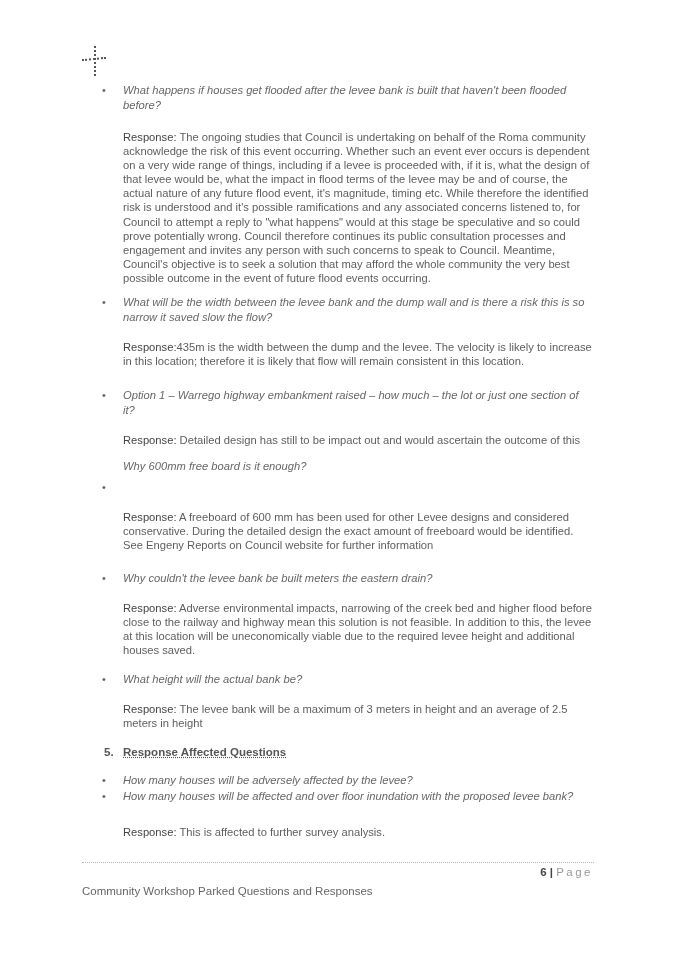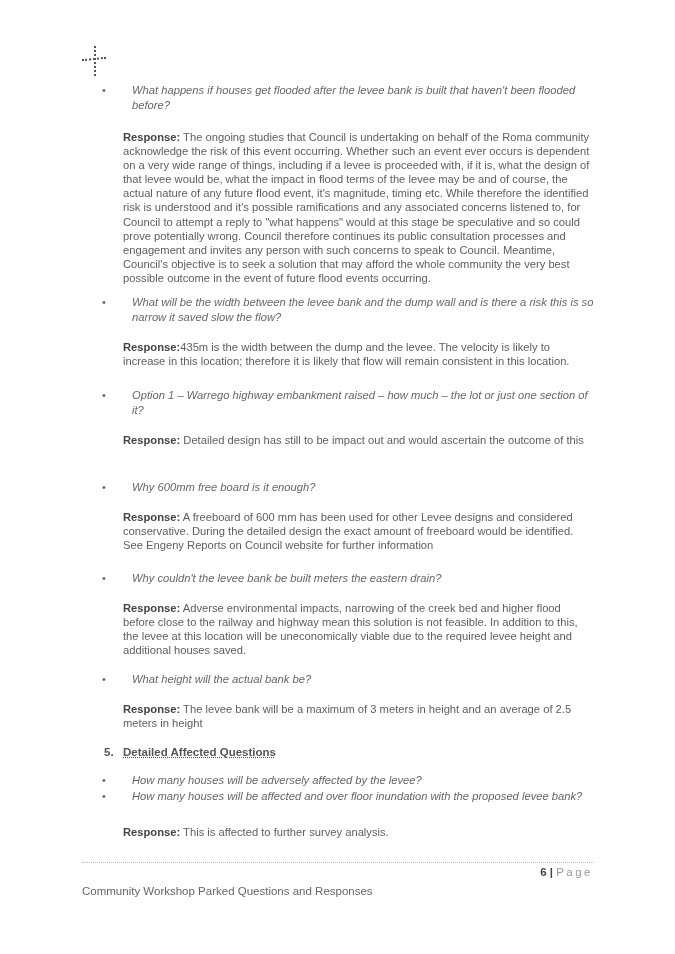--- a/index.html
+++ b/index.html
@@ -8,30 +8,30 @@
       font-family: "Liberation Sans", sans-serif;
       color: #5a5a5a;
     }
     .cross {
       position: absolute; left: 80px; top: 46px; width: 28px; height: 30px;
     }
     .cross .v { position: absolute; left: 14px; top: 0; width: 0; height: 30px; border-left: 2px dotted #555; }
     .cross .h { position: absolute; left: 2px; top: 12px; width: 24px; height: 0; border-top: 2px dotted #555; transform: rotate(-6deg); }
     .q {
       position: absolute; left: 123px; width: 470px;
-      font-size: 11.2px; line-height: 15px; font-style: italic; color: #666; margin-left: 9px;
+      font-size: 11.2px; line-height: 15px; font-style: italic; color: #666;
     }
     .bullet {
       position: absolute; left: 102px; font-size: 11px; line-height: 15px; color: #666;
     }
     .r {
       position: absolute; left: 123px; width: 470px;
       font-size: 11.2px; line-height: 14.1px; color: #5e5e5e;
     }
-    .r b { color: #444; font-weight: bold; margin-top: 7px; }
+    .r b { color: #444; font-weight: normal; margin-top: 7px; }
     .section {
       position: absolute; top: 746px; left: 104px; font-size: 11.5px; font-weight: bold; color: #555;
     }
     .section .num { display: inline-block; width: 19px; }
     .section .title { text-decoration: underline; text-decoration-style: dotted; }
     .divider {
       position: absolute; left: 82px; top: 862px; width: 512px; height: 0;
       border-top: 1px dotted #bbb;
     }
     .pagenum {
@@ -63,39 +63,39 @@
   <b>Response:</b><span>435m is the width between the dump and the levee. The velocity is likely to increase in this location; therefore it is likely that flow will remain consistent in this location.</span>
 </div>
 
 <span class="bullet" style="top:388px">•</span>
 <div class="q" style="top:388px">Option 1 – Warrego highway embankment raised – how much – the lot or just one section of it?</div>
 <div class="r" style="top:433px">
   <b>Response:</b><span> Detailed design has still to be impact out and would ascertain the outcome of this</span>
 </div>
 
 <span class="bullet" style="top:480px">•</span>
-<div class="q" style="top:480px">Why 600mm free board is it enough?</div>
+<div class="q" style="top:459px">Why 600mm free board is it enough?</div>
 <div class="r" style="top:510px">
   <b>Response:</b><span> A freeboard of 600 mm has been used for other Levee designs and considered conservative. During the detailed design the exact amount of freeboard would be identified. See Engeny Reports on Council website for further information</span>
 </div>
 
 <span class="bullet" style="top:571px">•</span>
 <div class="q" style="top:571px">Why couldn't the levee bank be built meters the eastern drain?</div>
 <div class="r" style="top:601px">
   <b>Response:</b><span> Adverse environmental impacts, narrowing of the creek bed and higher flood before close to the railway and highway mean this solution is not feasible. In addition to this, the levee at this location will be uneconomically viable due to the required levee height and additional houses saved.</span>
 </div>
 
 <span class="bullet" style="top:672px">•</span>
 <div class="q" style="top:672px">What height will the actual bank be?</div>
 <div class="r" style="top:702px">
   <b>Response:</b><span> The levee bank will be a maximum of 3 meters in height and an average of 2.5 meters in height</span>
 </div>
 
 <div class="section">
-  <span class="num">5.</span><span class="title">Detailed Affected Questions</span>
+  <span class="num">5.</span><span class="title">Response Affected Questions</span>
 </div>
 
 <span class="bullet" style="top:773px">•</span>
 <div class="q" style="top:773px">How many houses will be adversely affected by the levee?</div>
 <span class="bullet" style="top:789px">•</span>
 <div class="q" style="top:789px; width:480px;">How many houses will be affected and over floor inundation with the proposed levee bank?</div>
 <div class="r" style="top:825px">
   <b>Response:</b><span> This is affected to further survey analysis.</span>
 </div>
 

